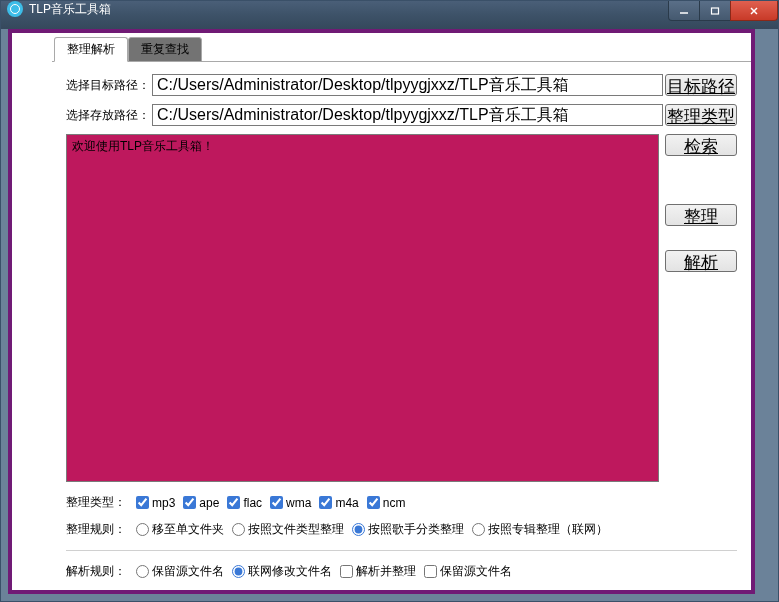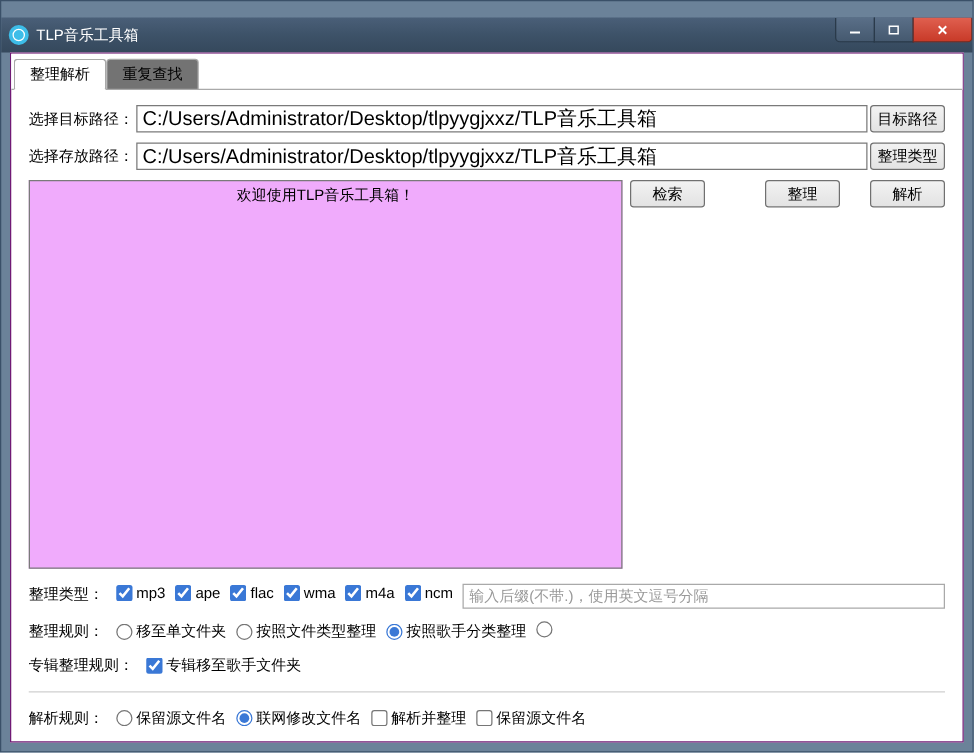--- a/index.html
+++ b/index.html
@@ -16,24 +16,23 @@
   height: 602px;
   background: #6b8299;
   border: 1px solid #3a5068;
   display: flex;
   flex-direction: column;
 }
 .titlebar {
   height: 28px;
   background: linear-gradient(to bottom, #4a5f78 0%, #3d5268 50%, #35485c 100%);
   display: flex;
-  align-items: center;
+  align-items: flex-start;
   padding: 0 0 0 6px;
   color: #fff;
-  margin-top: 13px;
 }
 .titlebar .app-icon {
   width: 16px; height: 16px;
   border-radius: 50%;
   background: #3dbde8;
   margin-right: 6px;
   position: relative;
 }
 .titlebar .app-icon::after {
   content: "";
@@ -62,24 +61,25 @@
   border-color: #8a2818;
   border-top-right-radius: 0;
   border-bottom-right-radius: 4px;
 }
 .win-btn.min, .win-btn.max { border-bottom-left-radius: 4px; }
 .win-btn.max { border-radius: 0; }
 .win-btn svg { width: 10px; height: 10px; }
 .client {
   flex: 1;
   background: #fff;
-  margin: 0 7px 7px 7px;
-  border: 1px solid #701a75;
+  margin: 0 23px 7px 7px;
+  border: 4px solid #701a75;
   display: flex;
   flex-direction: column;
+  padding-left: 40px;
 }
 .tabs {
   display: flex;
   background: #fff;
   border-bottom: 1px solid #a9a9a9;
   padding: 4px 0 0 2px;
   gap: 0;
 }
 .tab {
   padding: 3px 12px 3px 12px;
@@ -109,51 +109,51 @@
 .path-input {
   flex: 1;
   height: 22px;
   border: 1px solid #7a7a7a;
   background: #fff;
   padding: 0 4px;
   font-family: inherit;
   font-size: 16px;
 }
 .btn {
-  width: 60px;
+  width: 72px;
   height: 22px;
   border: 1px solid #707070;
   background: linear-gradient(to bottom, #f2f2f2, #e3e3e3);
   border-radius: 3px;
   font-family: inherit;
-  font-size: 12px;
+  font-size: 17px;
   cursor: default;
+  text-decoration: underline;
 }
 .log-row { display: flex; gap: 6px; align-items: flex-start; flex: 1; min-height: 0; }
 .log-area {
   flex: 1;
   height: 100%;
   border: 1px solid #7a7a7a;
-  background: #f0abfc;
+  background: #be185d;
   padding: 3px 5px;
   font-family: inherit;
   font-size: 12px;
   resize: none;
   overflow: auto;
-  text-align: center;
-}
-.log-buttons { display: flex; flex-direction: row; gap: 24px; }
+}
+.log-buttons { display: flex; flex-direction: column; gap: 24px; }
 .log-buttons .spacer { flex: 1; }
 .bottom-group {
   display: flex;
   flex-direction: column;
   gap: 10px;
   padding-top: 4px;
 }
-.opt-row { display: flex; align-items: flex-start; gap: 8px; flex-wrap: wrap; }
+.opt-row { display: flex; align-items: center; gap: 8px; flex-wrap: wrap; }
 .opt-label { white-space: nowrap; margin-right: 2px; }
 .chk, .rad { display: flex; align-items: center; gap: 3px; }
 .chk input, .rad input { margin: 0; width: 13px; height: 13px; accent-color: #3a78d6; }
 .ext-input {
   flex: 1;
   height: 20px;
   border: 1px solid #a9a9a9;
   padding: 0 4px;
   font-family: inherit;
   font-size: 12px;
@@ -240,49 +240,42 @@
               <span>wma</span>
             </label>
           <label class="chk">
               <input type="checkbox" checked="" style="">
               <span>m4a</span>
             </label>
           <label class="chk">
               <input type="checkbox" checked="" style="">
               <span>ncm</span>
             </label>
-          <input class="ext-input" placeholder="输入后缀(不带.)，使用英文逗号分隔" style="">
         </div>
 
         <div class="opt-row">
           <span class="opt-label">整理规则：</span>
           <label class="rad">
               <input type="radio" name="orgrule" style="">
               <span>移至单文件夹</span>
             </label>
           <label class="rad">
               <input type="radio" name="orgrule" style="">
               <span>按照文件类型整理</span>
             </label>
           <label class="rad">
               <input type="radio" name="orgrule" checked="" style="">
               <span>按照歌手分类整理</span>
             </label>
           <label class="rad">
               <input type="radio" name="orgrule" style="">
+              <span>按照专辑整理（联网）</span>
             </label>
         </div>
 
-        <div class="opt-row">
-          <span class="opt-label">专辑整理规则：</span>
-          <label class="chk">
-              <input type="checkbox" checked="" style="">
-              <span>专辑移至歌手文件夹</span>
-            </label>
-        </div>
 
         <hr class="divider">
 
         <div class="opt-row">
           <span class="opt-label">解析规则：</span>
           <label class="rad">
               <input type="radio" name="parserule" style="">
               <span>保留源文件名</span>
             </label>
           <label class="rad">

